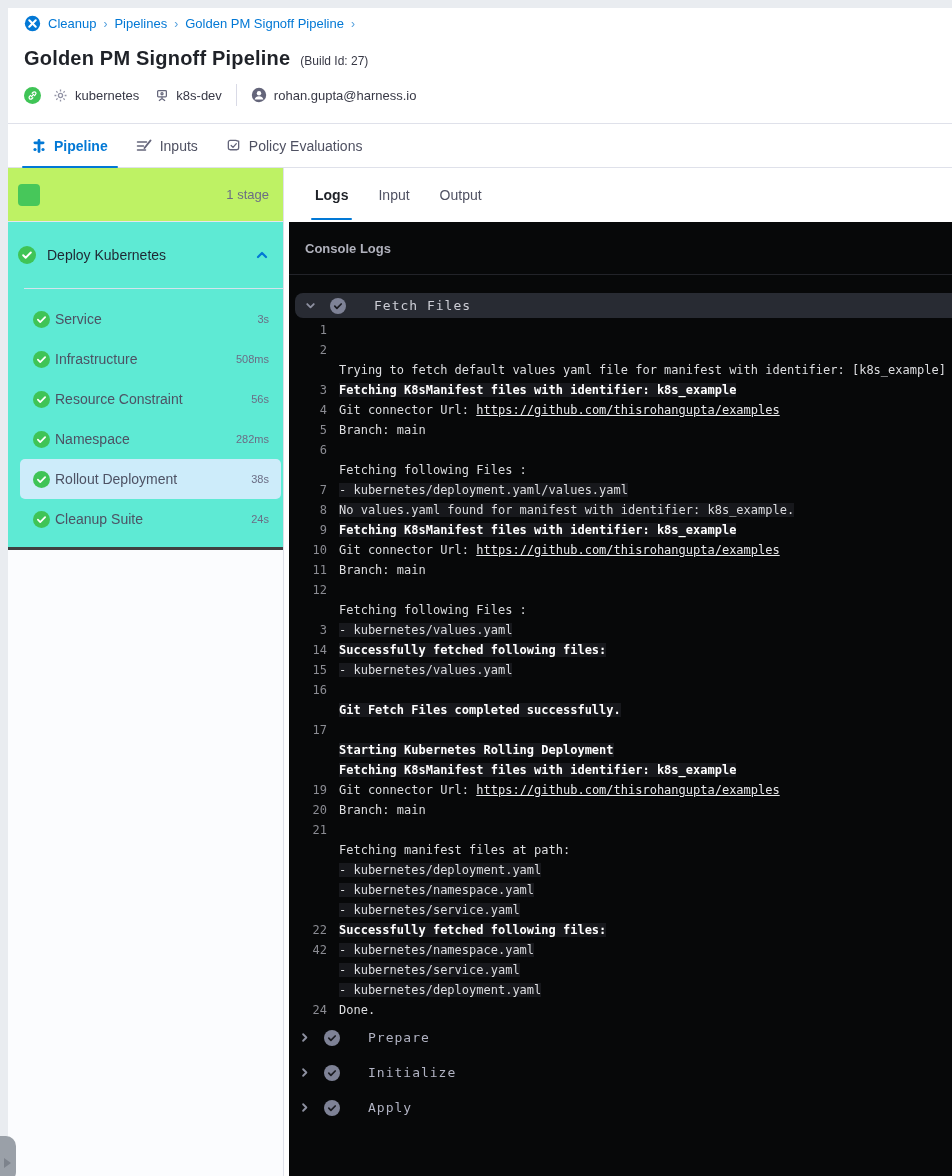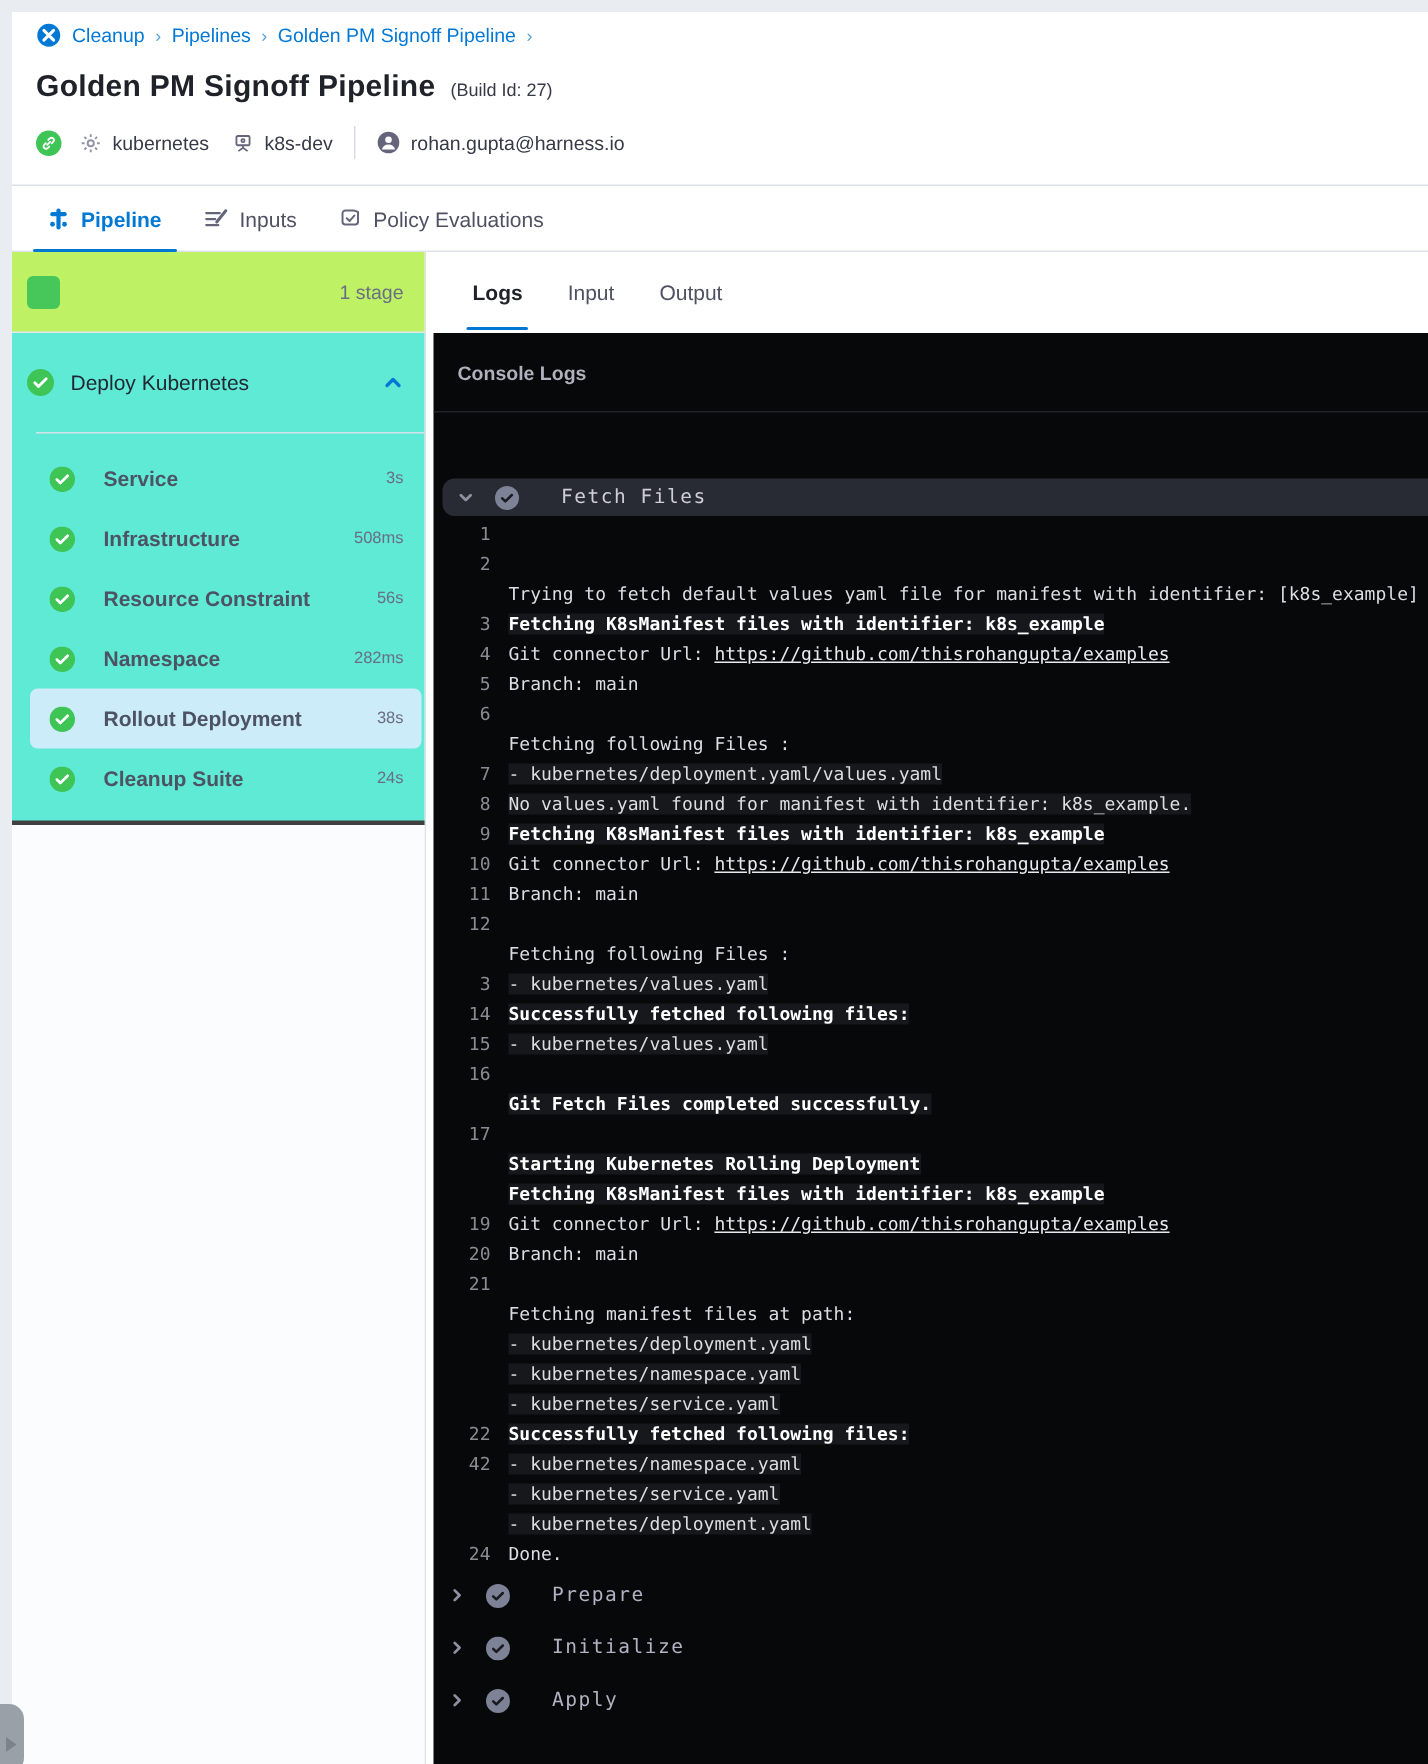--- a/index.html
+++ b/index.html
@@ -40,30 +40,30 @@
   .stage-strip { height:54px; flex:0 0 54px; background:#bef264; border-bottom:1px solid #e4e6ee; display:flex; align-items:center; justify-content:space-between; padding:0 14px 0 10px; }
   .stage-square { width:22px; height:22px; border-radius:4px; background:#47c75a; cursor:pointer; }
   .stage-count { font-size:13px; color:#6b6d85; }
   .sidebar-blue { background:#5eead4; border-bottom:3px solid #404040; padding-bottom:8px; }
   .stage-header { display:flex; align-items:center; padding:24px 14px 24px 10px; cursor:pointer; }
   .stage-header .lbl { font-size:14px; color:#1f2733; margin-left:11px; flex:1; }
   .stage-divider { height:1px; background:#d4e3ec; margin-left:16px; }
   .steps { padding-top:10px; }
   .step { height:40px; display:flex; align-items:center; margin:0 2px 0 12px; border-radius:5px; padding:0 12px 0 13px; cursor:pointer; }
   .step.selected { background:#cdecfa; }
-  .step .lbl { font-size:14px; color:#4d5264; margin-left:19px; flex:1;font-weight:bold; }
+  .step .lbl { font-size:14px; color:#4d5264; margin-left:5px; flex:1; }
   .step .dur { font-size:11px; color:#6b6d85; }
   .sidebar-rest { flex:1; background:#fbfcfe; }
   
   .logtabs { height:54px; flex:0 0 54px; background:#ffffff; display:flex; align-items:center; gap:30px; padding-left:26px; }
   .ltab { font-size:14px; color:#4f5162; position:relative; height:100%; display:flex; align-items:center; cursor:pointer; }
   .ltab.active { color:#1f2228; font-weight:bold; }
   .ltab.active:after { content:""; position:absolute; left:-4px; right:-4px; bottom:2px; height:2px; background:#0278d5; border-radius:2px; }
   
-  .console { flex:1; background:#070809; display:flex; flex-direction:column; min-height:0; overflow:hidden;gap:26px; }
+  .console { flex:1; background:#070809; display:flex; flex-direction:column; min-height:0; overflow:hidden; }
   .console-header { height:53px; flex:0 0 53px; border-bottom:1px solid #222329; display:flex; align-items:center; padding-left:16px; font-size:13px; font-weight:bold; color:#b0b1bc; }
   .console-body { flex:1; padding-top:18px; overflow:hidden; font-family:"DejaVu Sans Mono", monospace; }
   .section-bar { height:25px; margin-left:6px; background:#282b33; border-radius:8px 0 0 8px; display:flex; align-items:center; cursor:pointer; }
   .section-bar .chev { margin-left:9px; }
   .section-bar .chk { margin-left:13px; }
   .section-bar .lbl { margin-left:28px; font-size:13px; letter-spacing:1px; color:#cdced6; }
   .lrow { height:20px; display:flex; align-items:center; white-space:pre; overflow:hidden; font-size:12px; }
   .lrow .ln { flex:0 0 38px; text-align:right; color:#8b8c93; }
   .lrow .txt { padding-left:12px; display:flex; }
   .sg-p { color:#dddee1; }

